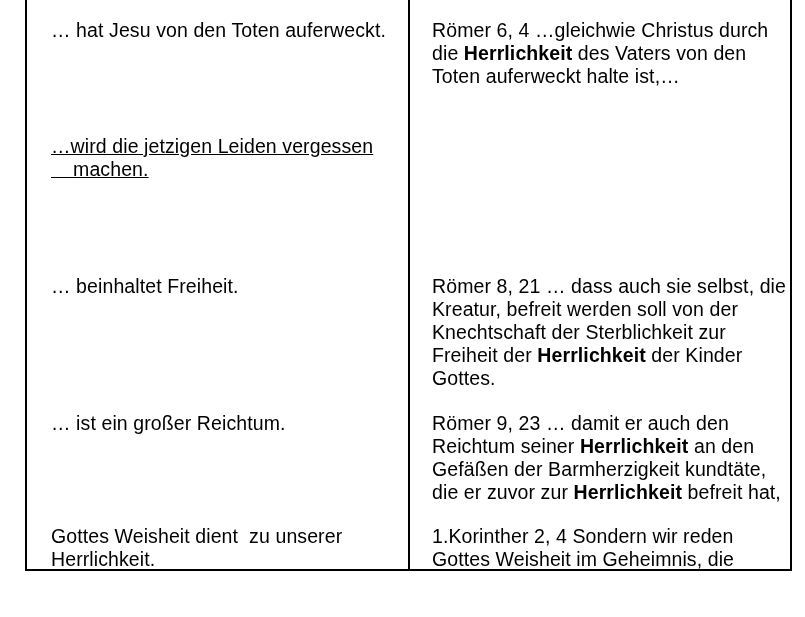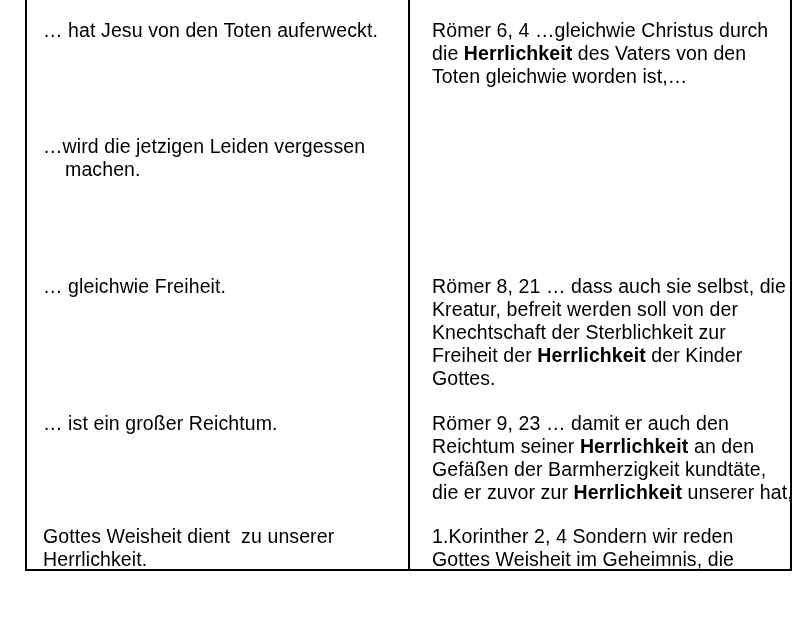--- a/index.html
+++ b/index.html
@@ -26,21 +26,21 @@
     border-left: 2px solid #000000;
     border-right: 2px solid #000000;
     border-bottom: 2px solid #000000;
     box-sizing: content-box;
   }
   .col {
     position: absolute;
     top: 0;
     height: 100%;
   }
-  .col-left  { left: 8px;     width: 381px; }
+  .col-left  { left: 16px;     width: 381px; }
   .col-right { left: 396px; width: 380px; }
   .divider {
     position: absolute;
     top: 0;
     left: 381px;
     width: 2px;
     height: 100%;
     background: #000000;
   }
   .para {
@@ -48,21 +48,21 @@
     margin: 0;
     font-size: 19.5px;
     line-height: 23px;
     color: #000000;
     white-space: pre-wrap;
     letter-spacing: 0.1px;
   }
   .col-left  .para { left: 8px;  width: 368px; }
   .col-right .para { left: 9px;  width: 369px; }
   .row-1 { top: 19px; }
-  .row-2 { top: 135px; }
+  .row-2 { top: 135px; text-decoration: underline; }
   .row-3 { top: 275px; }
   .row-4 { top: 412px; }
   .row-5 { top: 525px; }
   .bold { font-weight: bold; }
   .misspelled {
     text-decoration: underline;
     text-decoration-style: wavy;
     text-decoration-color: #ff0000;
     text-decoration-thickness: 1.5px;
     text-underline-offset: 3px;
@@ -72,39 +72,39 @@
 </head>
 <body>
 
 <div class="page">
   <div class="verse-table">
 
     <div class="col col-left">
       <div class="para row-1">… hat Jesu von den Toten auferweckt.</div>
       <div class="para row-2">…wird die jetzigen Leiden vergessen
     machen.</div>
-      <div class="para row-3">… gleichwie Freiheit.</div>
+      <div class="para row-3">… beinhaltet Freiheit.</div>
       <div class="para row-5">Gottes Weisheit dient  zu unserer
 Herrlichkeit.</div>
       <div class="para row-4">… ist ein großer Reichtum.</div>
     </div>
 
     <div class="divider"></div>
 
     <div class="col col-right">
       <div class="para row-1"><span>Römer 6, 4 …gleichwie Christus durch
 die </span><span class="bold">Herrlichkeit</span><span> des Vaters von den
-Toten gleichwie worden ist,…</span></div>
+Toten auferweckt halte ist,…</span></div>
       <div class="para row-3"><span>Römer 8, 21 … dass auch sie selbst, die
 Kreatur, befreit werden soll von der
 Knechtschaft der Sterblichkeit zur
 Freiheit der </span><span class="bold">Herrlichkeit</span><span> der Kinder
 Gottes.</span></div>
       <div class="para row-4"><span>Römer 9, 23 … damit er auch den
 Reichtum seiner </span><span class="bold">Herrlichkeit</span><span> an den
 Gefäßen der Barmherzigkeit kundtäte,
-die er zuvor zur </span><span class="bold">Herrlichkeit</span><span> unserer hat,</span></div>
+die er zuvor zur </span><span class="bold">Herrlichkeit</span><span> befreit hat,</span></div>
       <div class="para row-5"><span>1.Korinther 2, 4 Sondern wir reden
 Gottes Weisheit im Geheimnis, die</span></div>
     </div>
 
   </div>
 </div>
 
 </body></html>

